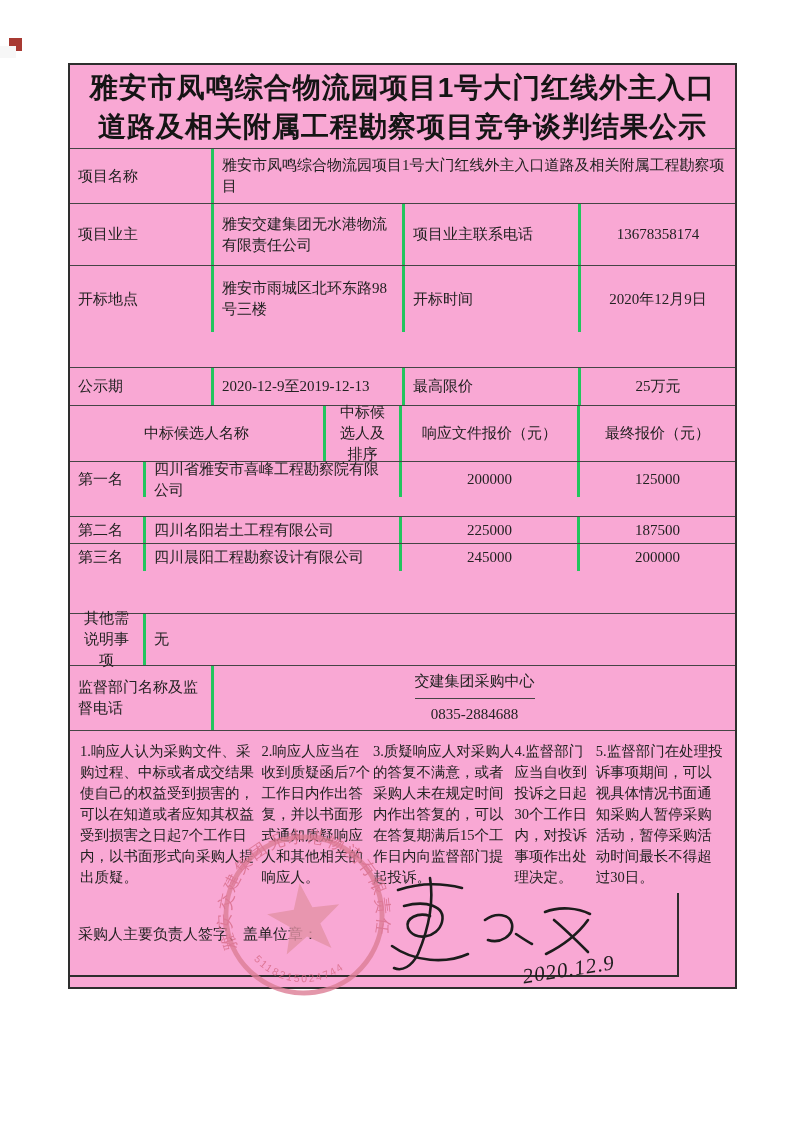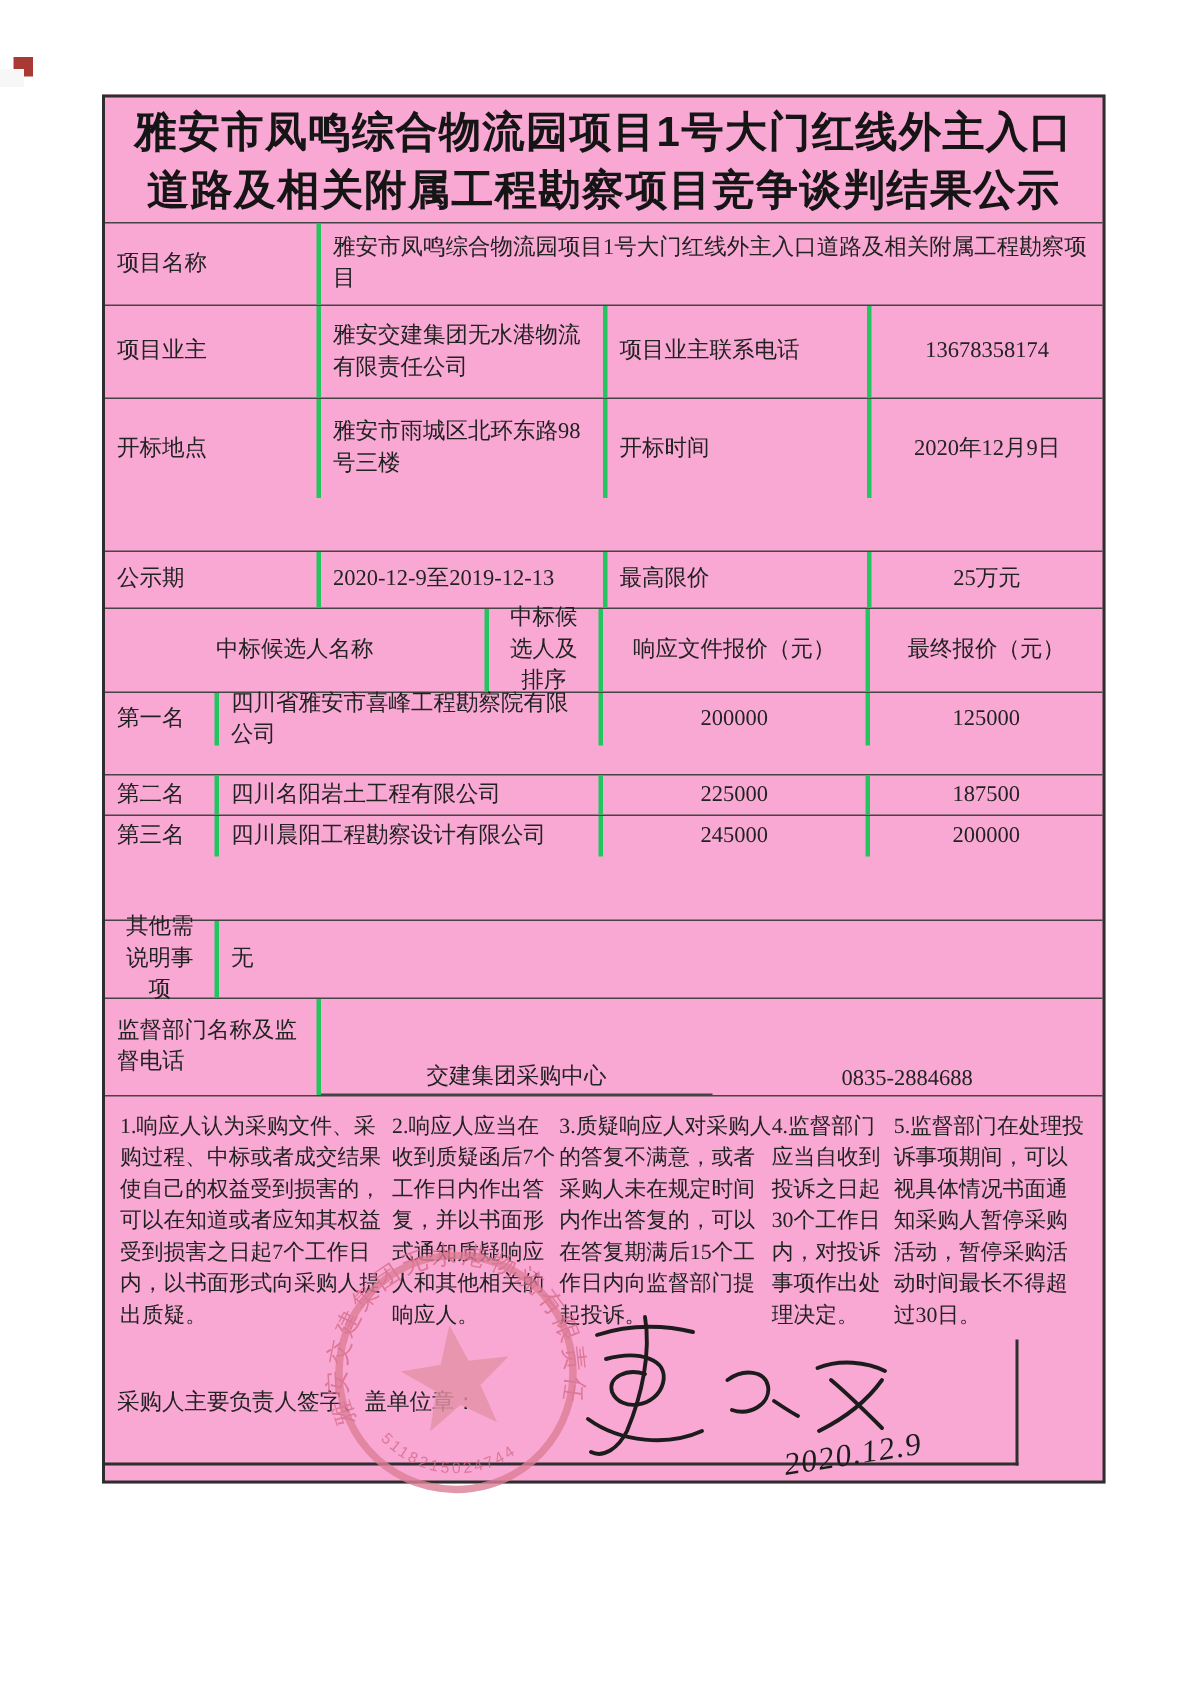--- a/index.html
+++ b/index.html
@@ -24,21 +24,21 @@
   .w-bid{width:178px;}
 
   .r-title{height:83px;align-items:center;justify-content:center;}
   .title-cell{flex:1;text-align:center;font-family:"Liberation Sans","DejaVu Sans",sans-serif;
               font-weight:700;font-size:28px;line-height:39px;letter-spacing:1px;color:#151515;}
   .r1{height:55px;} .r2{height:62px;} .r3{height:67px;} .r4{height:38px;margin-top:35px;}
   .rh{height:56px;} .rc1{height:36px;} .rc2{height:27px;margin-top:19px;} .rc3{height:28px;}
   .ro{height:52px;margin-top:42px;} .rs{height:65px;} .rq{height:257px;}
 
   .hdr{font-size:15px;}
-  .sup-value{flex:1;display:flex;flex-direction:row;padding:0;align-items:flex-end;}
+  .sup-value{flex:1;display:flex;flex-direction:column;padding:0;align-items:center;}
   .sup-sub{flex:1;display:flex;align-items:center;justify-content:center;font-size:15px;}
   .sup-sub.top{border-bottom:1px solid #454545;}
 
   .obj-label{align-items:center;}
   .obj-value{flex-direction:row;justify-content:space-between;align-items:flex-start;
              padding:10px 12px 10px 10px;font-size:14.5px;line-height:21px;}
   .obj-value p{margin:0;text-align:left;}
 
   .sig-box{position:absolute;left:68px;top:893px;width:611px;height:84px;box-sizing:border-box;
            border:2px solid #2e2e2e;border-top:none;display:flex;align-items:center;

